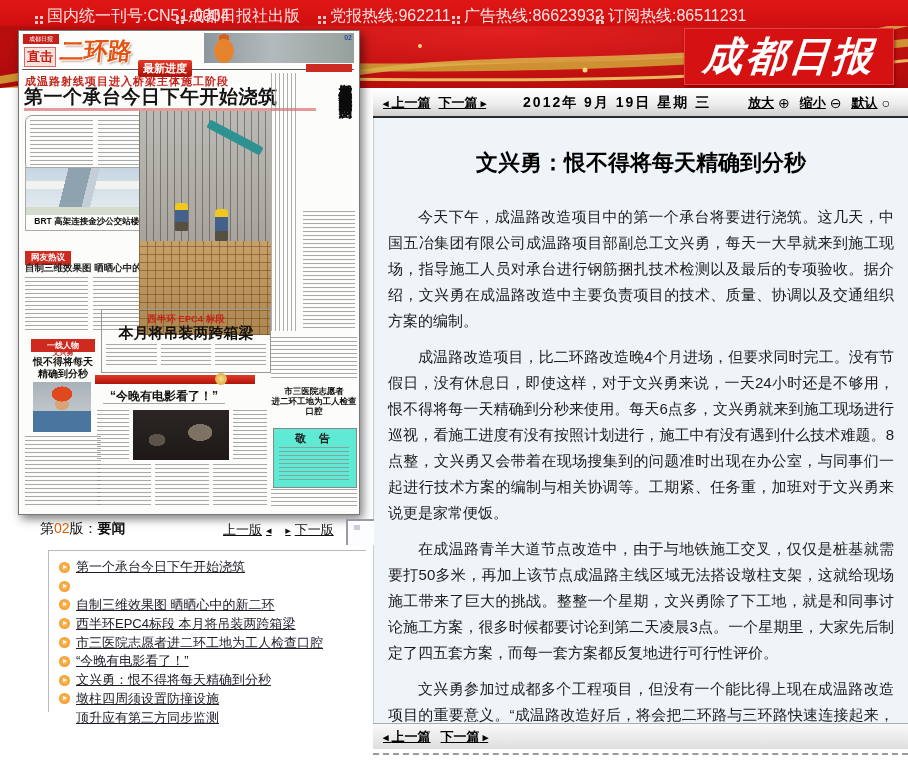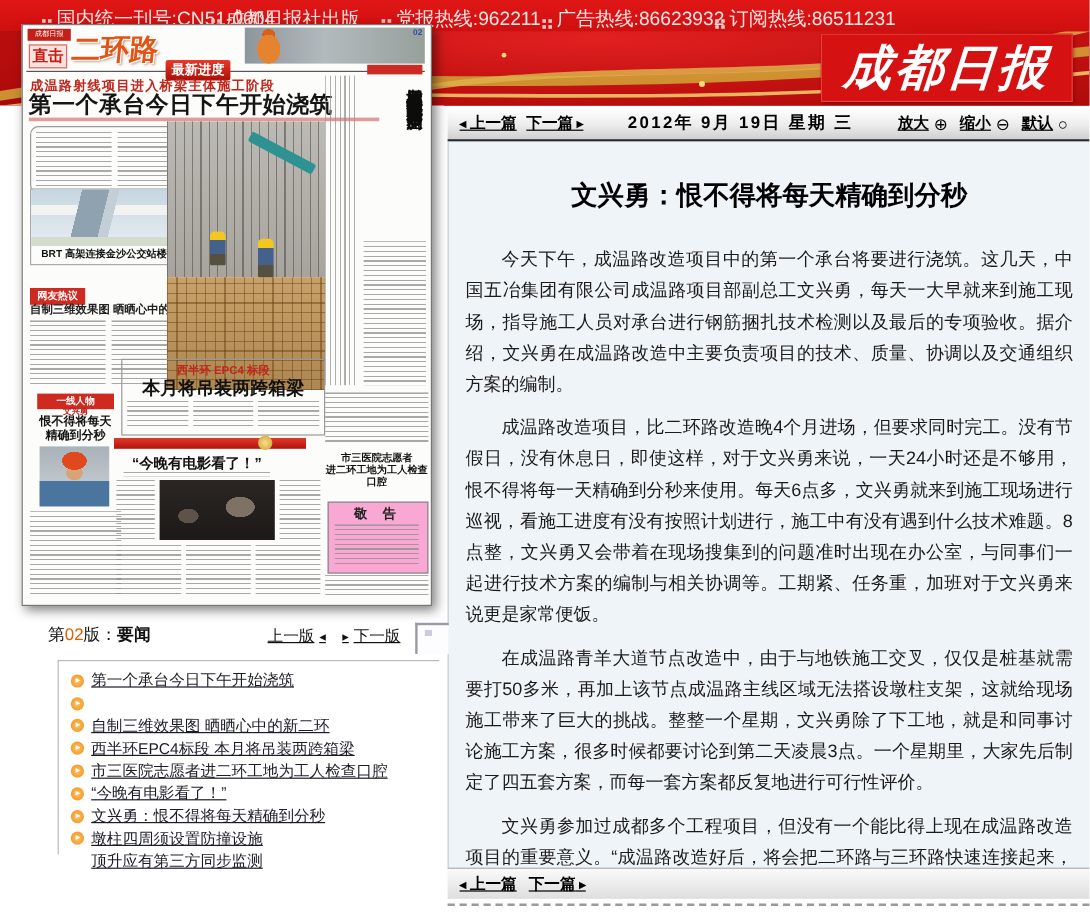--- a/index.html
+++ b/index.html
@@ -15,21 +15,21 @@
   .banner{position:absolute;left:0;top:26px;width:908px;height:62px;overflow:hidden;
           background:radial-gradient(ellipse at 55% 10%, #e22020 0%, #c11010 55%, #a90909 100%);}
   .banner svg{position:absolute;left:0;top:0;}
   .logoBox{position:absolute;right:14px;top:2px;width:210px;height:57px;background:#d51111;
            box-shadow:inset 0 0 0 1px #e84040,1px 2px 3px rgba(90,0,0,.6);
            display:flex;align-items:center;justify-content:center;}
   .logoTxt{font-family:"DejaVu Serif",serif;font-weight:bold;font-style:italic;
            font-size:40px;color:#fff;letter-spacing:3px;transform:skewX(-4deg);}
   
   .leftcol{position:absolute;left:0;top:88px;width:370px;height:678px;background:#fff;}
-  .thumb{position:absolute;left:18px;top:20px;width:340px;height:483px;background:#fcfcfa;
+  .thumb{position:absolute;left:18px;top:30px;width:340px;height:483px;background:#fcfcfa;
          border:1px solid #787878;box-shadow:3px 4px 9px rgba(0,0,0,.5);z-index:5;}
   .thumb *{position:absolute;}
   .ft{background-image:repeating-linear-gradient(180deg,#8d8d8d 0 1px,transparent 1px 4px);opacity:.75;}
   .ftv{background-image:repeating-linear-gradient(90deg,#8d8d8d 0 1px,transparent 1px 4px);opacity:.7;}
   .cols2{display:flex;gap:5px;}
   .cols2 i,.cols3 i{flex:1;display:block;position:static;}
   .cols3{display:flex;gap:4px;}
   .mh{left:3px;top:2px;width:332px;height:36px;border-bottom:1px solid #555;}
   .mh-paper{left:1px;top:1px;width:36px;height:10px;background:#c32019;color:#fff;font-size:6px;
             line-height:10px;text-align:center;font-family:"DejaVu Serif",serif;}
@@ -95,21 +95,21 @@
      background:radial-gradient(#f7df8e,#cf9a2b);}
   .mvhead{left:78px;top:357px;width:134px;text-align:center;font-size:12px;font-weight:bold;color:#111;white-space:nowrap;}
   .mvsub{left:84px;top:372px;width:122px;height:4px;}
   .mvph{left:114px;top:379px;width:96px;height:50px;background:
      radial-gradient(20px 14px at 70% 45%,#7d7264 60%,rgba(0,0,0,0) 61%),
      radial-gradient(14px 10px at 25% 60%,#5d5348 60%,rgba(0,0,0,0) 61%),
      linear-gradient(#2b2624,#1c1917);}
   .mvl{left:78px;top:379px;width:32px;height:50px;} .mvr{left:214px;top:379px;width:34px;height:50px;}
   .mvb{left:78px;top:433px;width:170px;height:44px;}
   .clin{left:252px;top:355px;width:86px;text-align:center;font-size:8.5px;font-weight:bold;color:#111;line-height:10px;}
-  .notice{left:254px;top:397px;width:82px;height:58px;border:1px solid #888;background:#f9a8d4;}
+  .notice{left:254px;top:397px;width:82px;height:58px;border:1px solid #888;background:#5eead4;}
   .notice b{position:static;display:block;text-align:center;font-size:11px;letter-spacing:5px;color:#222;margin-top:2px;}
   .notice i{position:absolute;left:5px;top:18px;width:70px;height:34px;display:block;}
   .rv1{left:252px;top:42px;width:26px;height:258px;}
   .vhead{left:282px;top:42px;width:54px;height:132px;writing-mode:vertical-rl;font-size:13.5px;
          font-weight:bold;color:#0d0d0d;line-height:1.55;letter-spacing:1px;}
   .rv2{left:284px;top:180px;width:52px;height:120px;}
   .rv3{left:252px;top:306px;width:86px;height:42px;}
   .rv4{left:252px;top:458px;width:86px;height:18px;}
   
   .pagenav{position:absolute;left:40px;top:520px;width:330px;height:24px;font-size:14px;color:#111;z-index:6;}

